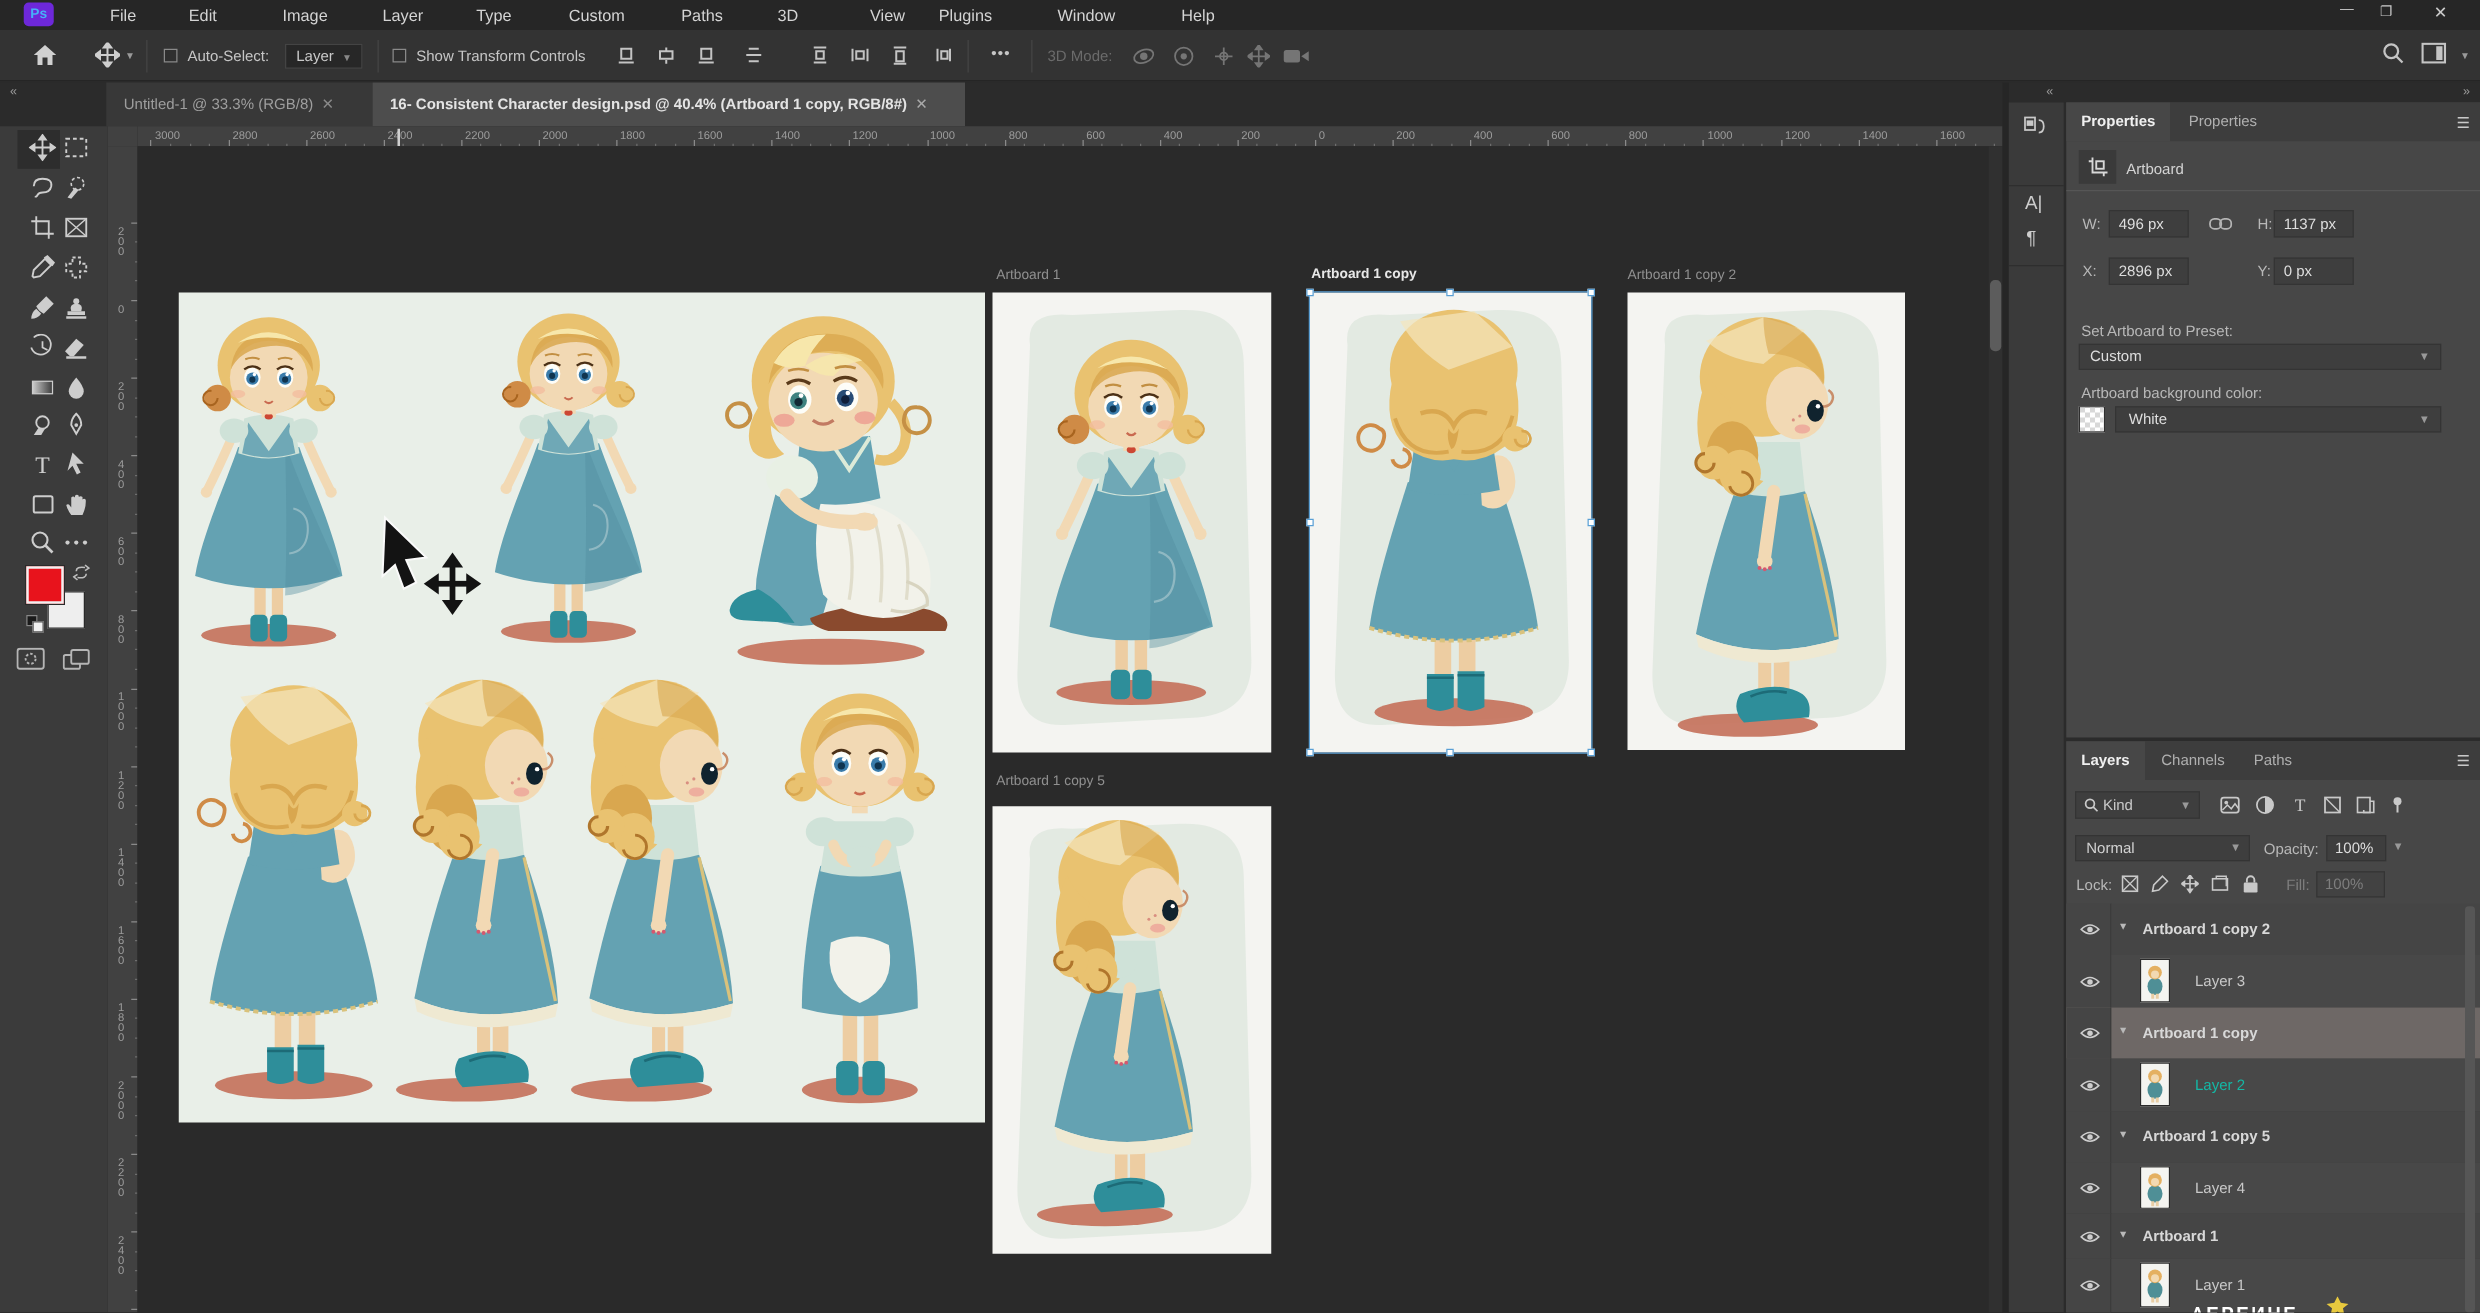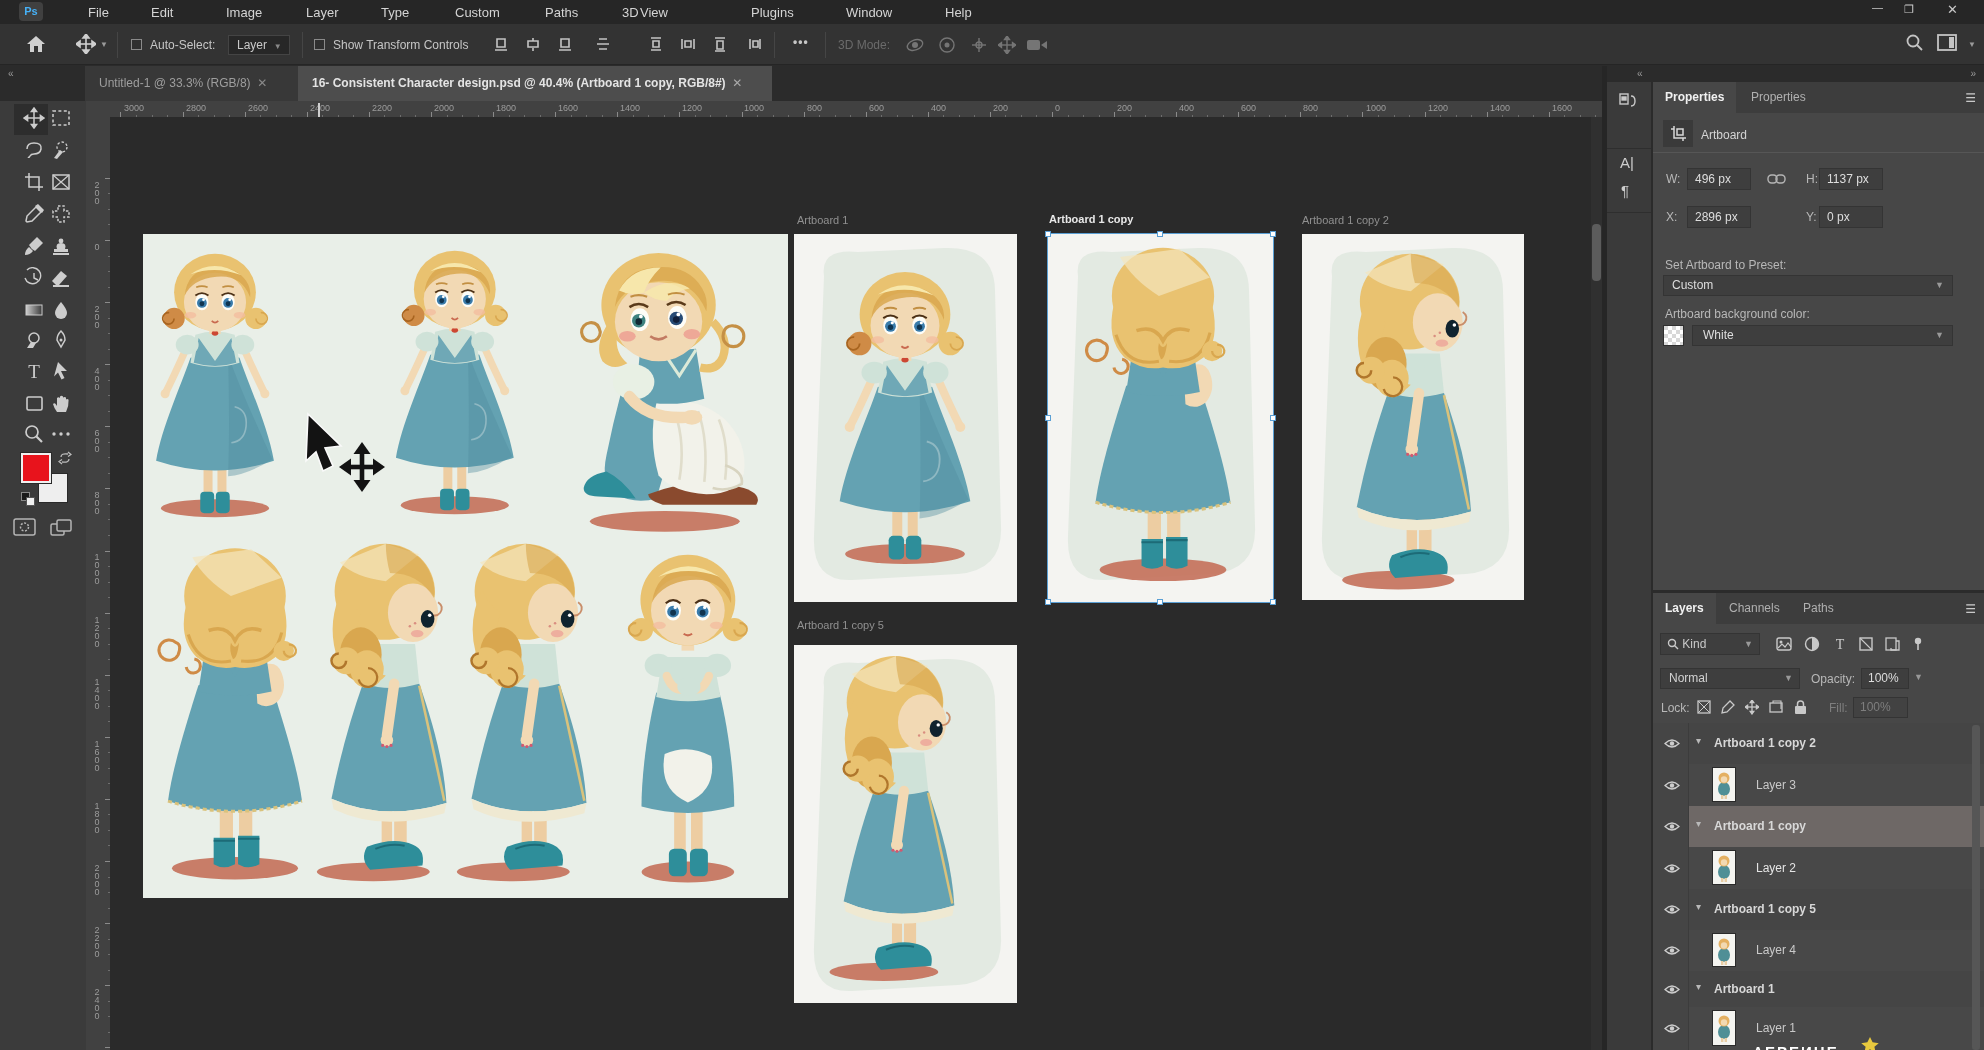--- a/index.html
+++ b/index.html
@@ -1,21 +1,21 @@
 <!DOCTYPE html>
 <html><head><meta charset="utf-8">
 <style>
 * { margin:0; padding:0; box-sizing:border-box; }
 html,body { width:1984px; height:1050px; overflow:hidden; background:#2b2b2b;
   font-family:"Liberation Sans", sans-serif; }
 .abs { position:absolute; }
 #root { position:relative; width:1984px; height:1050px; overflow:hidden; }
 #menubar { position:absolute; left:0; top:0; width:1984px; height:24px; background:#262626; color:#d4d4d4; }
 #menubar .mi { position:absolute; top:5px; font-size:13px; }
-#pslogo { position:absolute; left:19px; top:2px; width:24px; height:19px; background:#404040; border-radius:4px;
+#pslogo { position:absolute; left:19px; top:2px; width:24px; height:19px; background:#6d28d9; border-radius:4px;
   color:#46b1f7; font-size:11px; font-weight:bold; text-align:center; line-height:19px; }
 .winbtn { position:absolute; top:3px; color:#c9c9c9; font-size:11px; }
 #optbar { position:absolute; left:0; top:24px; width:1984px; height:41px; background:#333333; border-bottom:1px solid #252525; color:#c9c9c9; }
 .sep { position:absolute; top:8px; width:1px; height:26px; background:#454545; }
 .cbx { position:absolute; width:11px; height:11px; border:1px solid #8a8a8a; background:#2f2f2f; }
 .obtext { position:absolute; font-size:12px; color:#c6c6c6; }
 .dropbox { position:absolute; background:#272727; border:1px solid #444; color:#c9c9c9; font-size:12px; }
 #tabbar { position:absolute; left:0; top:66px; width:1984px; height:35px; background:#2b2b2b; }
 .dtab { position:absolute; top:0; height:35px; font-size:12px; line-height:35px; white-space:nowrap; }
 #toolbar { position:absolute; left:0; top:101px; width:86px; height:949px; background:#3b3b3b; }
@@ -50,21 +50,21 @@
 <div id="menubar">
       <div id="pslogo">Ps</div>
 <span class="mi" style="left:88px">File</span>
 <span class="mi" style="left:151px">Edit</span>
 <span class="mi" style="left:226px">Image</span>
 <span class="mi" style="left:306px">Layer</span>
 <span class="mi" style="left:381px">Type</span>
 <span class="mi" style="left:455px">Custom</span>
 <span class="mi" style="left:545px">Paths</span>
 <span class="mi" style="left:622px">3D</span>
-<span class="mi" style="left:640px">View</span>
+<span class="mi" style="left:696px">View</span>
 <span class="mi" style="left:751px">Plugins</span>
 <span class="mi" style="left:846px">Window</span>
 <span class="mi" style="left:945px">Help</span>
 <span class="winbtn" style="left:1872px;top:1px">—</span>
 <span class="winbtn" style="left:1904px">❐</span>
 <span class="winbtn" style="left:1947px;font-size:13px;top:2px">✕</span>
 </div>
 <div id="optbar">
 <svg class="abs" style="left:26px;top:10px" width="20" height="20" viewBox="0 0 20 20">
         <path d="M10 2 L19 10 L16 10 L16 18 L12 18 L12 12 L8 12 L8 18 L4 18 L4 10 L1 10 Z" fill="#d0d0d0"></path>
@@ -1018,21 +1018,21 @@
 <div class="abs" style="left:1712px;top:850px;width:24px;height:35px;background:#f4f4f0;border:1px solid #2a2a2a;overflow:hidden">
       <svg width="22" height="33" viewBox="0 0 22 33">
         <rect width="22" height="33" fill="#f4f4f0"></rect>
         <ellipse cx="11" cy="21" rx="6" ry="7" fill="#4f8f96"></ellipse>
         <circle cx="11" cy="10" r="5.5" fill="#e4b061"></circle>
         <circle cx="11" cy="11.5" r="3.2" fill="#f2d9b2"></circle>
         <rect x="8" y="27" width="2.4" height="4" fill="#e8cda4"></rect>
         <rect x="11.6" y="27" width="2.4" height="4" fill="#e8cda4"></rect>
       </svg>
     </div>
-<span class="lname" style="left:1756px;top:861px;color:#e5e5e5">Layer 2</span>
+<span class="lname" style="left:1756px;top:861px;color:#14b8a6">Layer 2</span>
 <div class="abs" style="left:1653px;top:889px;width:331px;height:1px;background:#3e3e3e"></div>
 <div class="abs" style="left:1653px;top:889px;width:331px;height:41px;background:#454545"></div>
 <div class="abs" style="left:1653px;top:889px;width:36px;height:41px;background:#454545;border-right:1px solid #3c3c3c"></div>
 <div class="abs" style="left:1664px;top:904px">
       <svg width="16" height="11" viewBox="0 0 16 11">
         <path d="M1 5.5 Q8 -1.5 15 5.5 Q8 12.5 1 5.5z" fill="none" stroke="#cdcdcd" stroke-width="1.3"></path>
         <circle cx="8" cy="5.5" r="2.2" fill="#cdcdcd"></circle>
       </svg>
     </div>
 <span class="abs" style="left:1696px;top:901px;color:#b9b9b9;font-size:10px">▾</span>

